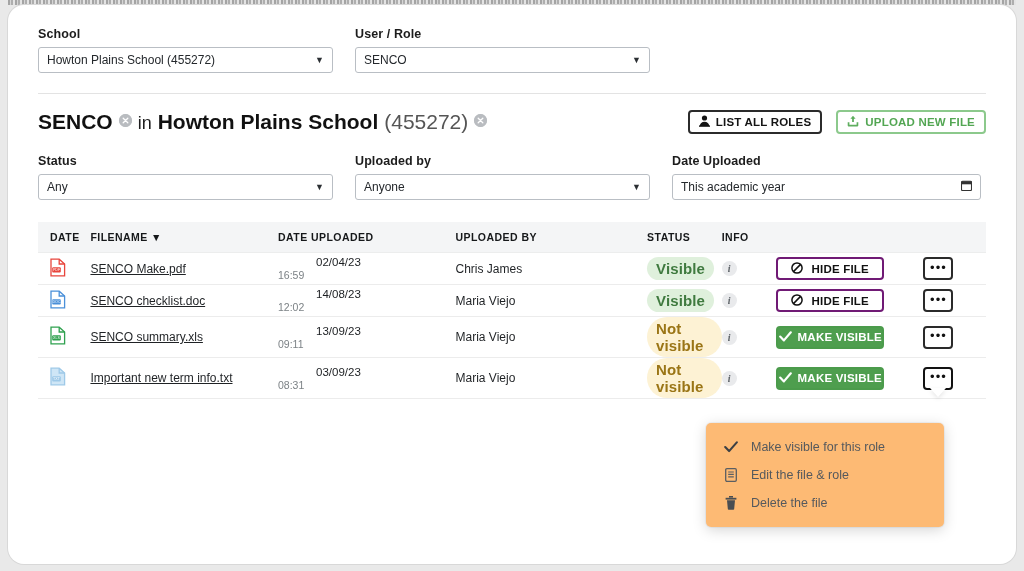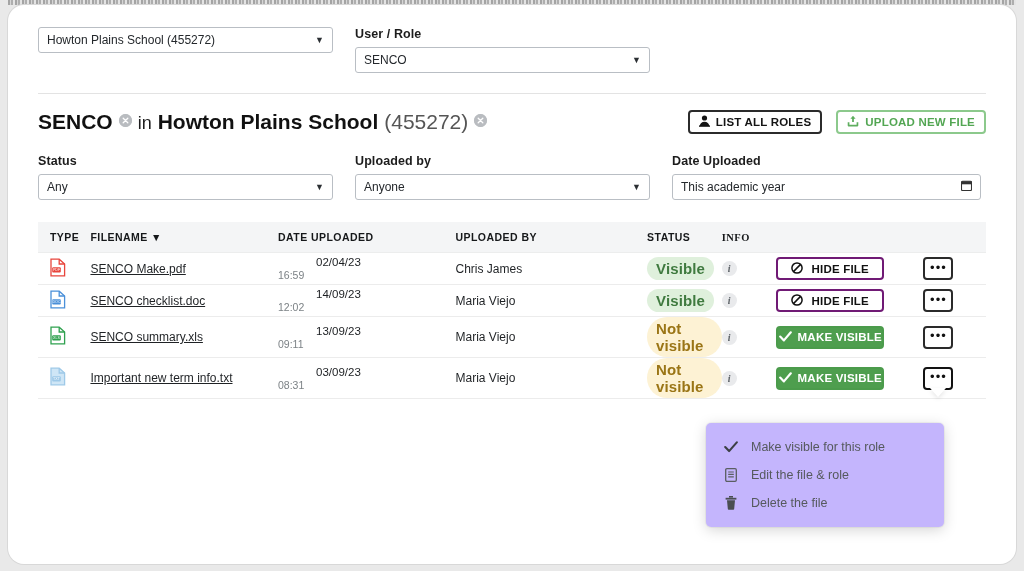--- a/index.html
+++ b/index.html
@@ -124,21 +124,21 @@
     padding: 9px 0 9px 0;
     font-family: "Liberation Sans Narrow","Liberation Sans", sans-serif;
     border-bottom: 1px solid #eceded;
   }
   thead th:first-child { padding-left: 12px; }
   .col-type { width: 52px; }
   .col-name { width: 186px; }
   .col-date { width: 176px; }
   .col-by   { width: 190px; }
   .col-status { width: 74px; }
-  .col-info { width: 54px; font-family: Liberation Serif, serif; }
+  .col-info { width: 54px; }
   .col-action { width: 146px; }
   .col-kebab { width: 62px; }
 
   tbody td {
     border-bottom: 1px solid #ececec;
     padding: 0; height: 32px; vertical-align: middle;
     font-size: 12px; color: #1f2225;
   }
   tbody tr:last-child td { border-bottom: 1px solid #ececec; }
   td.type { padding-left: 12px; }
@@ -189,21 +189,21 @@
     border-left: 8px solid transparent; border-right: 8px solid transparent;
     border-top: 9px solid #fff;
     filter: drop-shadow(0 2px 2px rgba(0,0,0,.10));
   }
 
   
   .menu {
     position: absolute;
     left: 698px; top: 418px;
     width: 238px;
-    background: #c4b5fd;
+    background: #fdba74;
     border-radius: 5px;
     box-shadow: 0 3px 14px rgba(0,0,0,.17), 0 0 0 1px rgba(0,0,0,.04);
     padding: 10px 0 10px 0;
   }
   .menu-item {
     display: flex; align-items: center; gap: 13px;
     padding: 7px 18px; font-size: 12.5px; color: #55595d; cursor: pointer;
   }
   .menu-item .mi-icon { width: 14px; display:flex; justify-content:center; color:#4a4e52; }
 </style>
@@ -211,20 +211,21 @@
 <body>
 
 <div class="clipped-strip"></div>
 
 <div class="card">
   <div class="inner">
 
 
     <div class="top-filters">
       <div class="field w1">
+        <div class="field-label">School</div>
         <div class="select-box">
           <span>Howton Plains School (455272)</span>
           <span class="caret">▼</span>
         </div>
       </div>
       <div class="field w2">
         <div class="field-label">User / Role</div>
         <div class="select-box">
           <span>SENCO</span>
           <span class="caret">▼</span>
@@ -302,21 +303,21 @@
               </svg>
           </span>
         </div>
       </div>
     </div>
 
     <div class="table-wrap">
       <table>
         <thead>
           <tr>
-            <th class="col-type">TYPE</th>
+            <th class="col-type">DATE</th>
             <th class="col-name">
               <span>FILENAME</span>
               <span>▼</span>
             </th>
             <th class="col-date">DATE UPLOADED</th>
             <th class="col-by">UPLOADED BY</th>
             <th class="col-status">STATUS</th>
             <th class="col-info">INFO</th>
             <th class="col-action"></th>
             <th class="col-kebab"></th>
@@ -351,21 +352,21 @@
             </tr>
             <tr>
               <td class="type"><span><svg width="16" height="19" viewBox="0 0 16 19">
                     <path d="M1 1.2h8.2L14.6 6v11.8H1z" fill="#ffffff" stroke="#4a90d9" stroke-width="1.3"></path>
                     <path d="M9.2 1.2V6h5.4" fill="none" stroke="#4a90d9" stroke-width="1.3"></path>
                     <rect x="2.2" y="9.2" width="8.6" height="5.2" rx="1" fill="#4a90d9"></rect>
                     <text x="6.5" y="13.2" font-size="3.6" fill="#fff" text-anchor="middle" font-family="Liberation Sans, sans-serif">DOC</text>
                   </svg></span></td>
               <td><a class="fname">SENCO checklist.doc</a></td>
               <td>
-                <div class="date-main">14/09/23</div>
+                <div class="date-main">14/08/23</div>
                 <div class="date-sub">12:02</div>
               </td>
               <td><span class="uploader">Maria Viejo</span></td>
               <td><span class="pill pill-visible">Visible</span></td>
               <td><span class="info-icon">i</span></td>
               <td><div class="row-btn btn-hide">
                   <span><svg width="12" height="12" viewBox="0 0 12 12">
                       <circle cx="6" cy="6" r="5.1" fill="none" stroke="#111" stroke-width="1.5"></circle>
                       <path d="M2.4 9.6L9.6 2.4" stroke="#111" stroke-width="1.5"></path>
                     </svg></span>

